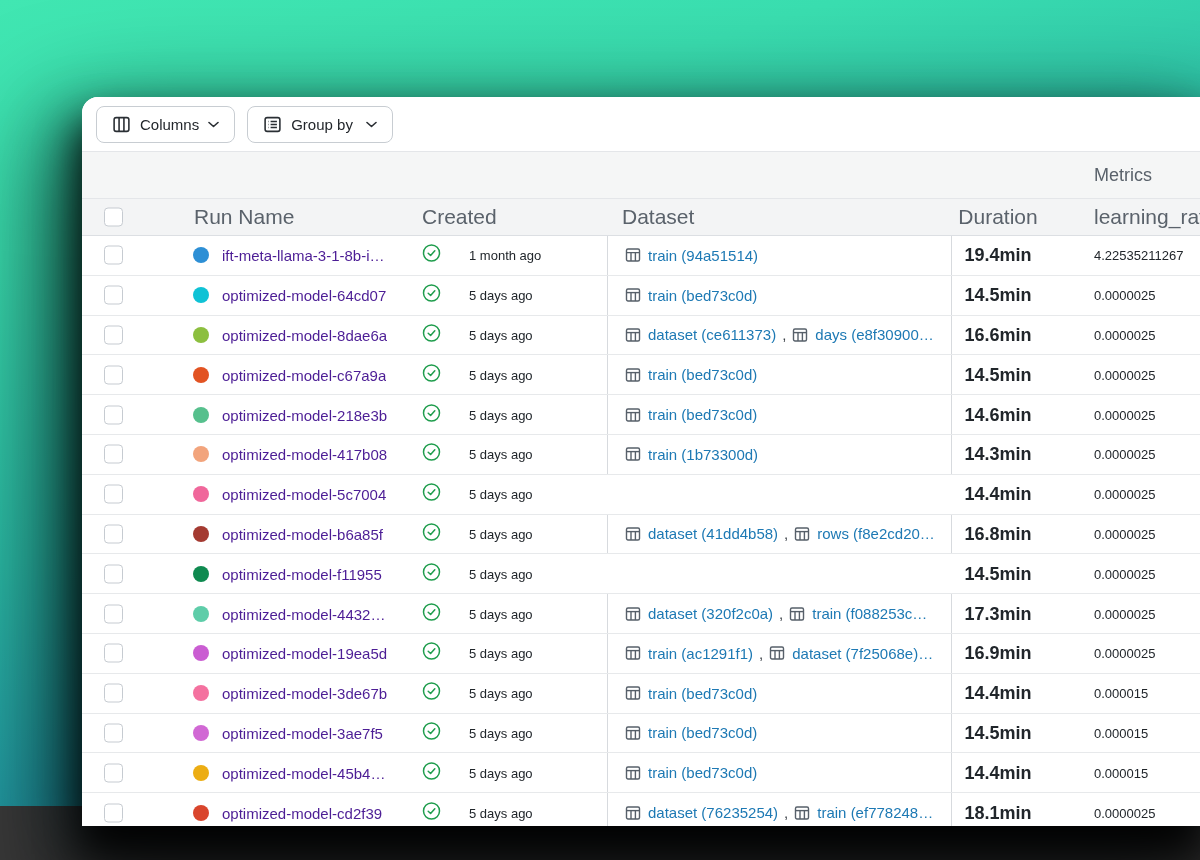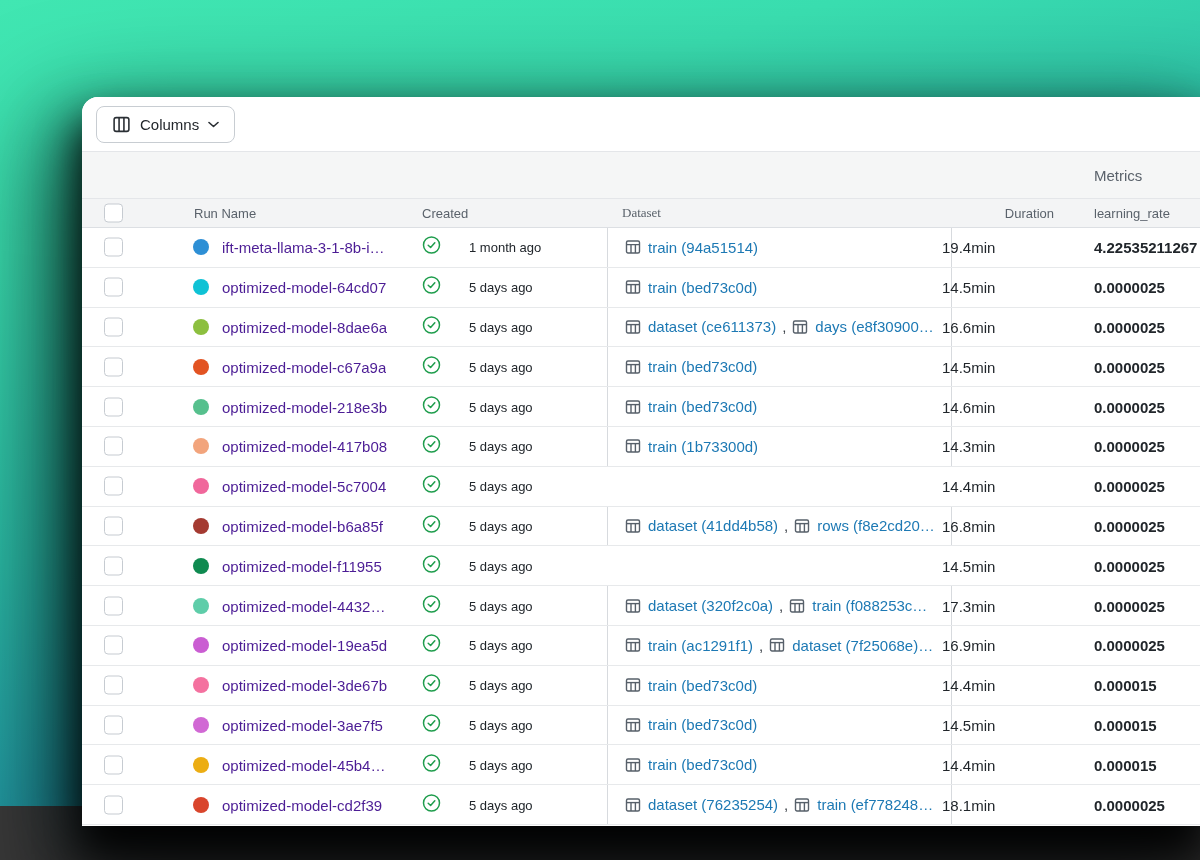--- a/index.html
+++ b/index.html
@@ -35,53 +35,53 @@
   .btn svg { display: block; }
   .chk {
     width: 20px; height: 20px; border: 1.5px solid #c8cdd2; border-radius: 5px; background: #fff;
   }
   
   .group-row {
     position: relative; height: 47px; background: #f5f6f6; border-top: 1px solid #e4e6e9;
   }
   .group-label {
     position: absolute; left: 1012px; top: 50%; transform: translateY(-50%);
-    font-size: 15px; color: #5a626b; font-weight: 500;
+    font-size: 18px; color: #5a626b; font-weight: 500;
   }
   .head-row {
-    position: relative; height: 30px; background: #f3f4f5;
+    position: relative; height: 38px; background: #f3f4f5;
     border-top: 1px solid #e4e6e9; border-bottom: 1px solid #dcdfe3;
-    font-size: 13px; color: #5a626b;
+    font-size: 21px; color: #5a626b;
   }
   .hcell { position: absolute; top: 50%; transform: translateY(-50%); white-space: nowrap; }
   .h-check { left: 22px; }
   .h-run { left: 112px; }
   .h-created { left: 340px; }
-  .h-dataset { left: 540px; font-family: Liberation Serif, serif; }
-  .h-duration { left: 860px; width: 112px; text-align: right; }
+  .h-dataset { left: 540px; }
+  .h-duration { left: 860px; width: 112px; text-align: center; }
   .h-lr { left: 1012px; }
   .rowcheck { width: 19px; height: 19px; border: 1.5px solid #c6cbd1; border-radius: 4px; background: #fff; display: block; }
   
   .tbody { background: #fff; }
   .trow { position: relative; height: 39.8px; border-bottom: 1px solid #e7e9eb; background: #fff; }
   .cell { position: absolute; top: 50%; transform: translateY(-50%); white-space: nowrap; }
   .c-check { left: 22px; }
   .dot { left: 111px; width: 16px; height: 16px; border-radius: 50%; }
   .c-name { left: 140px; font-size: 15px; color: #4c1d95; max-width: 190px; overflow: hidden; cursor: pointer; }
   .c-created-ic { left: 340px; }
   .c-created { left: 387px; font-size: 13px; color: #21262b; }
   .c-dataset {
     position: absolute; left: 525px; top: 0; width: 345px; height: 100%;
     border-left: 1px solid #d7dade; border-right: 1px solid #d7dade;
     padding-left: 17px; display: flex; align-items: center; overflow: hidden; white-space: nowrap;
   }
   .ds-link { display: inline-flex; align-items: center; gap: 7px; color: #1d79b4; font-size: 15px; cursor: pointer; }
   .ds-sep { color: #3a4047; font-size: 15px; padding: 0 6px; }
-  .c-duration { left: 860px; width: 112px; text-align: left; font-size: 15px; color: #21262b; }
-  .c-lr { left: 1012px; font-size: 15px; color: #21262b; font-weight: bold; }
+  .c-duration { left: 860px; width: 112px; text-align: center; font-size: 18px; color: #21262b; font-weight: bold; }
+  .c-lr { left: 1012px; font-size: 13px; color: #21262b; }
 </style>
 </head>
 <body>
 
 <div class="backdrop"></div>
 <div class="card">
 
   <div class="toolbar">
     <button class="btn">
       <span>
@@ -93,20 +93,39 @@
       </span>
       <span>Columns</span>
       <span>
         <svg width="11" height="7" viewBox="0 0 11 7" fill="none" stroke="#2a2f34" stroke-width="1.6" stroke-linecap="round" stroke-linejoin="round">
           <polyline points="1,1.5 5.5,5.5 10,1.5"></polyline>
         </svg>
       </span>
     </button>
 
 
+    <button class="btn">
+      <span>
+        <svg width="19" height="19" viewBox="0 0 18 18" fill="none" stroke="#2a2f34" stroke-width="1.5">
+          <rect x="2" y="2.5" width="14" height="13" rx="2"></rect>
+          <line x1="7.2" y1="6.2" x2="13.2" y2="6.2"></line>
+          <line x1="7.2" y1="9" x2="13.2" y2="9"></line>
+          <line x1="7.2" y1="11.8" x2="13.2" y2="11.8"></line>
+          <line x1="4.8" y1="6.2" x2="5.2" y2="6.2"></line>
+          <line x1="4.8" y1="9" x2="5.2" y2="9"></line>
+          <line x1="4.8" y1="11.8" x2="5.2" y2="11.8"></line>
+        </svg>
+      </span>
+      <span>Group by</span>
+      <span style="margin-left:4px;">
+        <svg width="11" height="7" viewBox="0 0 11 7" fill="none" stroke="#2a2f34" stroke-width="1.6" stroke-linecap="round" stroke-linejoin="round">
+          <polyline points="1,1.5 5.5,5.5 10,1.5"></polyline>
+        </svg>
+      </span>
+    </button>
   </div>
 
   <div class="group-row">
     <span class="group-label">Metrics</span>
   </div>
 
   <div class="head-row">
     <span class="hcell h-check">
         <span class="rowcheck"></span>
       </span>

